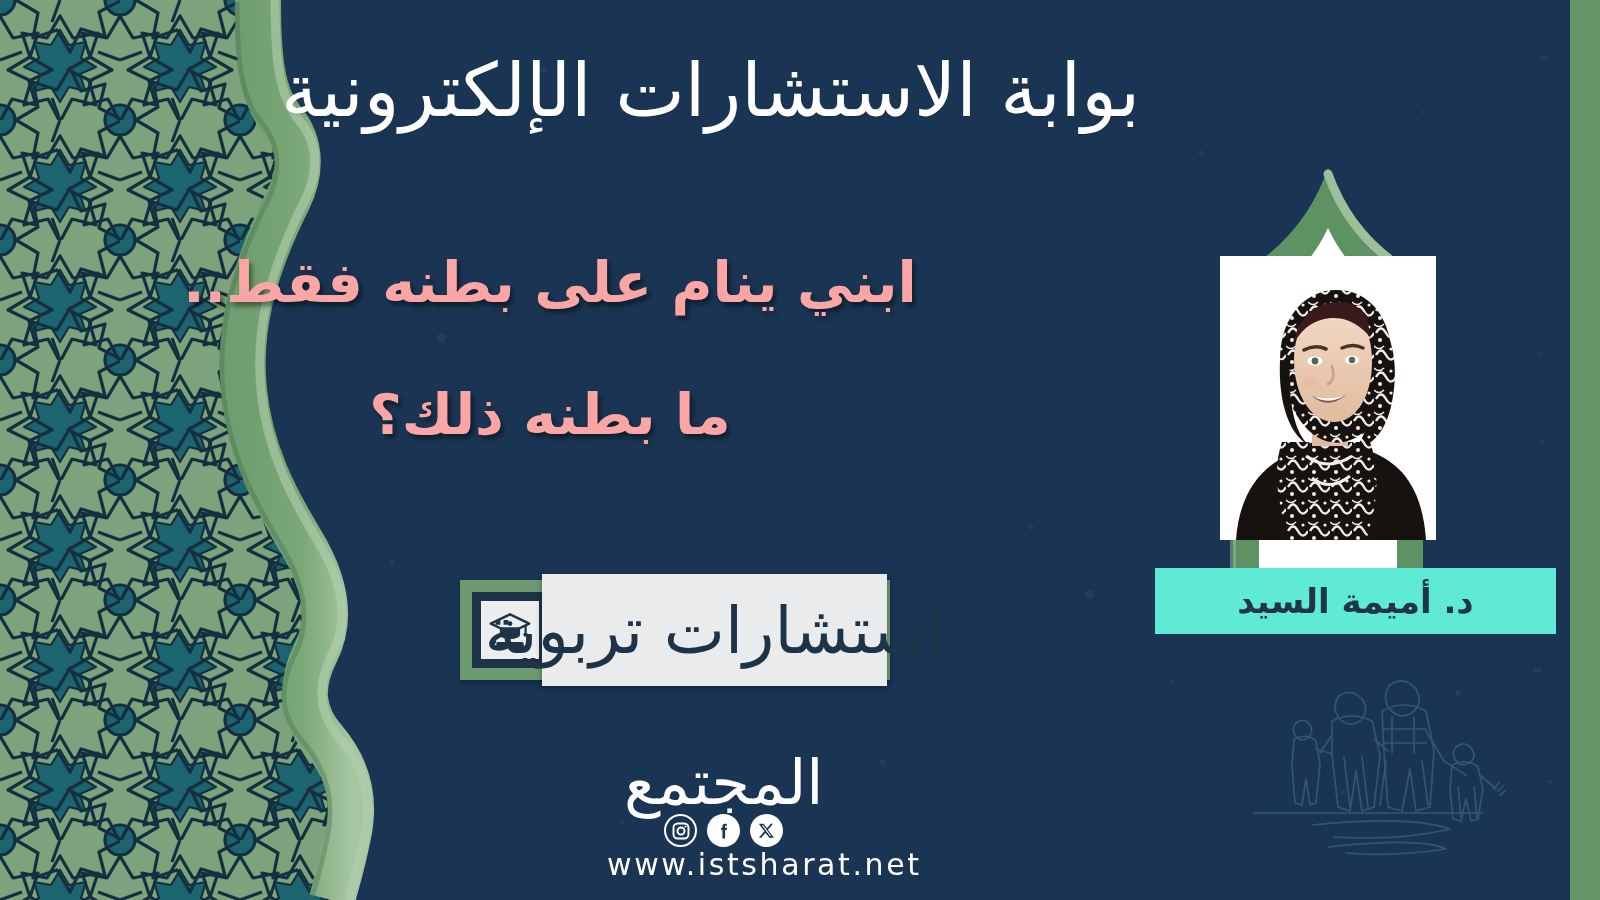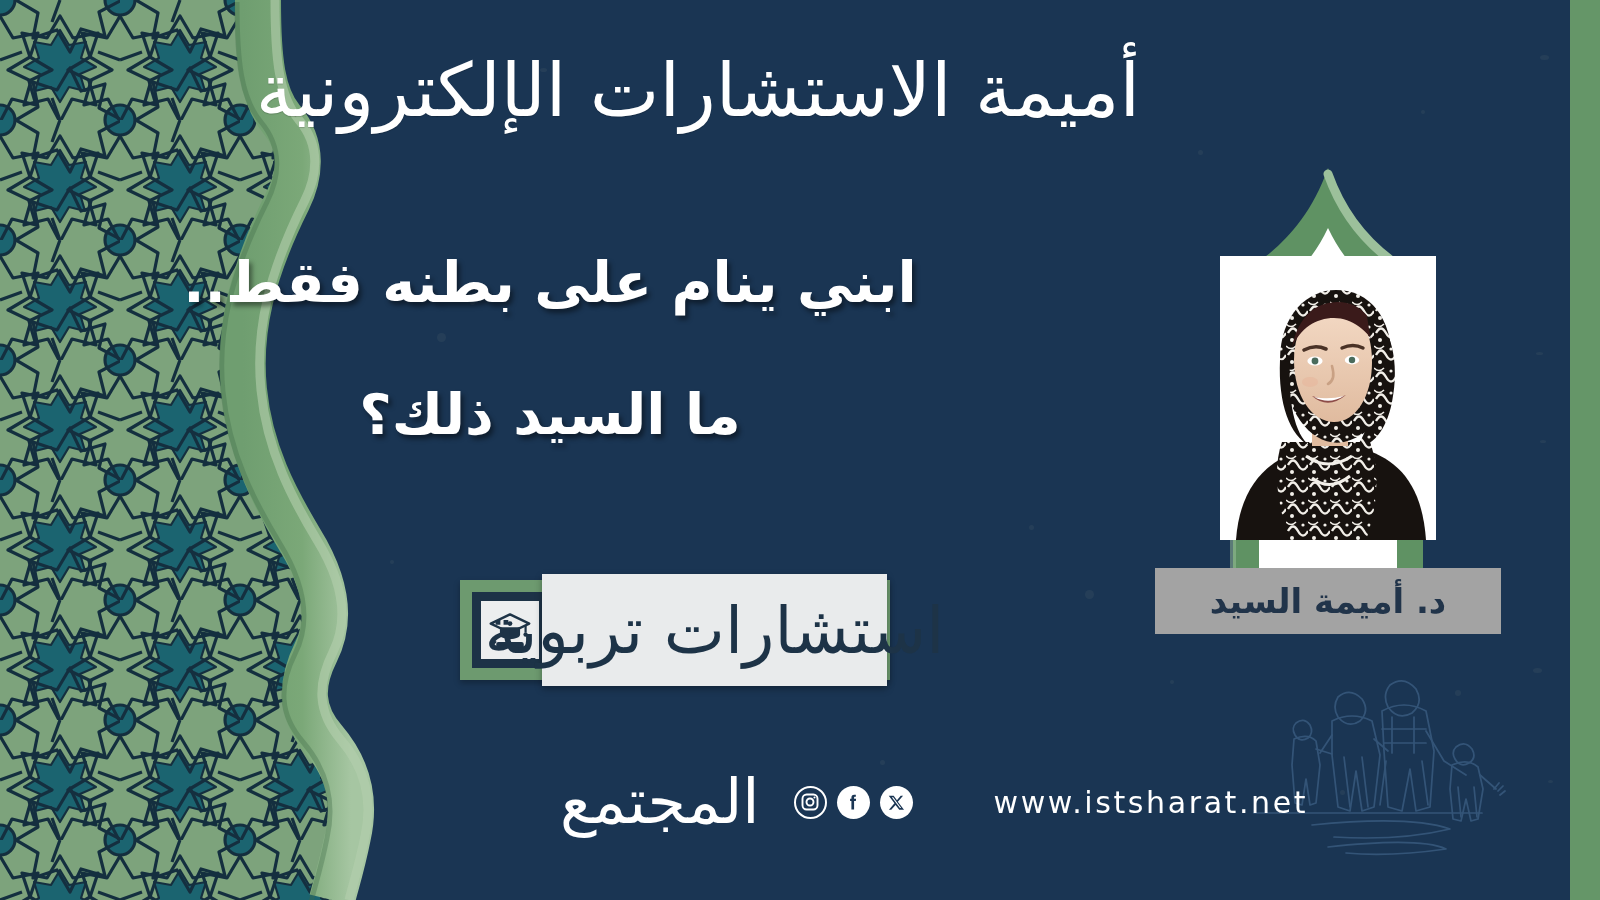--- a/index.html
+++ b/index.html
@@ -64,21 +64,21 @@
   
   .question {
     position:absolute;
     left:120px;
     top:252px;
     width:860px;
     text-align:center;
     direction:rtl;
   }
   .question .line {
-    color:#ffffff;
+    color:#fca5a5;
     font-weight:bold;
     font-size:56px;
     line-height:1.1;
     text-shadow:3px 4px 5px rgba(0,0,0,.45);
     white-space:nowrap;
   }
   .question .line1 { margin-bottom:70px; }
 
   
   .plaque {
@@ -131,22 +131,22 @@
   .portrait-photo {
     position:absolute;
     left:65px; top:88px;
     width:216px; height:284px;
     overflow:hidden;
   }
   .portrait-photo svg { display:block; width:216px; height:284px; }
   .nameplate {
     position:absolute;
     left:0; bottom:0;
-    width:346px; height:66px;
-    background:#a3a3a3;
+    width:401px; height:66px;
+    background:#5eead4;
     display:flex; align-items:center; justify-content:center;
   }
   .nameplate span {
     color:#21344a;
     font-size:34px;
     font-weight:bold;
     direction:rtl;
     white-space:nowrap;
     letter-spacing:-.5px;
   }
@@ -162,20 +162,21 @@
   .family-watermark svg { display:block; width:320px; height:230px; }
 
   
   .footer {
     position:absolute;
     left:560px; top:752px;
     height:100px;
     display:flex;
     align-items:center;
     direction:ltr;
+    flex-direction:column;
   }
   .footer-logo {
     color:#ffffff;
     font-size:62px;
     line-height:1;
     direction:rtl;
     white-space:nowrap;
     margin-right:34px;
     letter-spacing:-2px;
   }
@@ -301,25 +302,25 @@
                C304,146 300,176 288,200
                C252,272 238,330 244,390
                C250,452 276,500 300,540
                C326,582 332,620 316,652
                C300,684 300,712 324,740
                C348,768 356,800 348,836
                C342,866 336,884 332,900" fill="none" stroke="#3f6a49" stroke-width="5" opacity=".35" transform="translate(-21,2)"></path>
     </svg>
   </div>
 
-  <div class="header-calligraphy">أميمة الاستشارات الإلكترونية</div>
+  <div class="header-calligraphy">بوابة الاستشارات الإلكترونية</div>
 
   <div class="question">
     <div class="line line1">ابني ينام على بطنه فقط..</div>
-    <div class="line line2">ما السيد ذلك؟</div>
+    <div class="line line2">ما بطنه ذلك؟</div>
   </div>
 
   <div class="plaque">
     <div class="plaque-back"></div>
     <div class="plaque-icon-box">
       <div class="plaque-icon-inner">
         <svg viewBox="0 0 48 48" xmlns="http://www.w3.org/2000/svg" fill="#1d3347">
           <path d="M24 7 L45 17 L24 27 L3 17 Z" fill="none" stroke="#1d3347" stroke-width="2.6" stroke-linejoin="round"></path>
           <circle cx="24" cy="17" r="2.6"></circle>
           <path d="M13 21 L13 29 C13 32 18 34 24 34 C30 34 35 32 35 29 L35 21" fill="#1d3347"></path>

